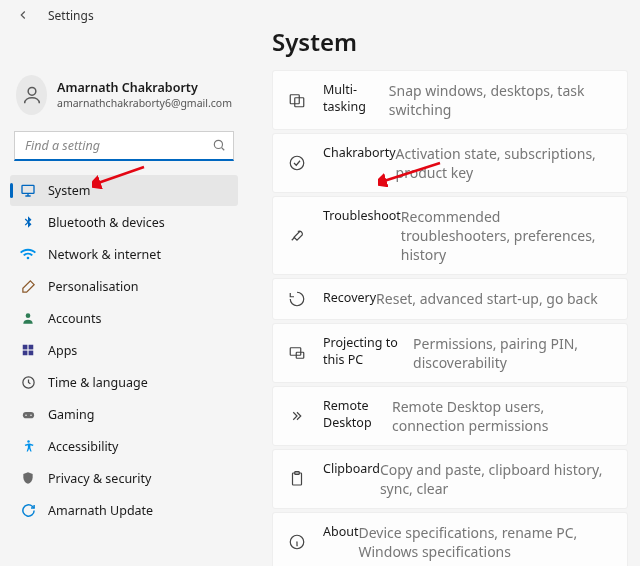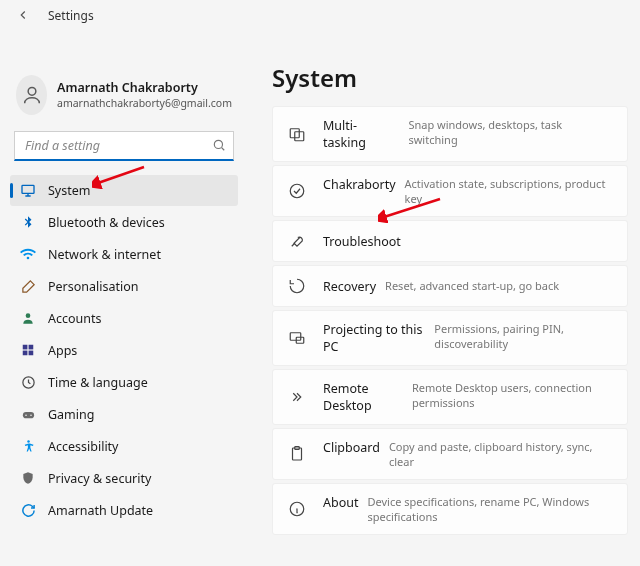--- a/index.html
+++ b/index.html
@@ -24,21 +24,21 @@
   .nav-item.selected { background: #e6e6e6; }
   .nav-item.selected::before { content:""; position:absolute; left:0; top:8px; bottom:8px; width:3px; background:#0067c0; border-radius:2px; }
   .nav-icon { width: 16px; height: 16px; display: flex; align-items: center; justify-content: center; flex-shrink: 0; }
   .main { flex: 1; padding: 8px 12px 6px 24px; overflow-y: auto; }
   .page-title { font-size: 24px; font-weight: 600; margin-bottom: 12px; }
   .cards { display: flex; flex-direction: column; gap: 3px; }
   .card { background: #fdfdfd; border: 1px solid #eee; border-radius: 3px; padding: 10px 14px; display: flex; align-items: center; gap: 16px; cursor: pointer; }
   .card-icon { width: 20px; height: 20px; display:flex; align-items:center; justify-content:center; flex-shrink:0; color:#444; }
   .card-text { display: flex; }
   .card-title { font-size: 12.5px; color: #1a1a1a; }
-  .card-sub { font-size: 11px; color: #777; margin-left: 9px; }
+  .card-sub { font-size: 14px; color: #777; }
   .arrow-annot { position:absolute; pointer-events:none; }
 </style>
 </head>
 <body>
 <div class="app">
 
   <div class="titlebar">
     <div class="back-btn">
       <svg width="14" height="14" viewBox="0 0 24 24" fill="none" stroke="currentColor" stroke-width="2">
           <path d="M15 18l-6-6 6-6"></path>
@@ -212,20 +212,21 @@
         </div>
         <div class="card">
           <span class="card-icon">
               <svg width="18" height="18" viewBox="0 0 24 24" fill="none" stroke="#444" stroke-width="1.6">
                 <path d="M14 7a4 4 0 015 5l-7 7-4-4 7-7z"></path>
                 <path d="M9 15l-4 4"></path>
               </svg>
             </span>
           <div class="card-text">
               <div class="card-title">Troubleshoot</div>
+              <div class="card-sub">Recommended troubleshooters, preferences, history</div>
             </div>
         </div>
         <div class="card">
           <span class="card-icon">
               <svg width="18" height="18" viewBox="0 0 24 24" fill="none" stroke="#444" stroke-width="1.6">
                 <path d="M3 12a9 9 0 109-9"></path>
                 <path d="M3 4v5h5"></path>
               </svg>
             </span>
           <div class="card-text">

